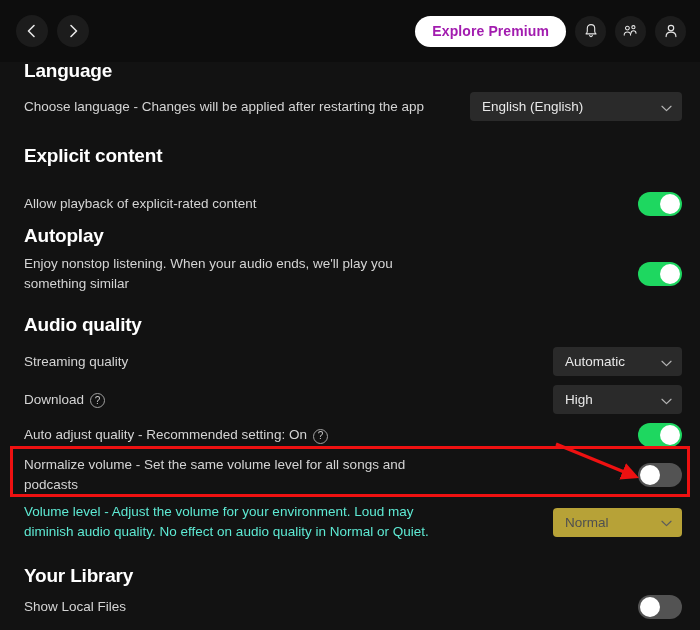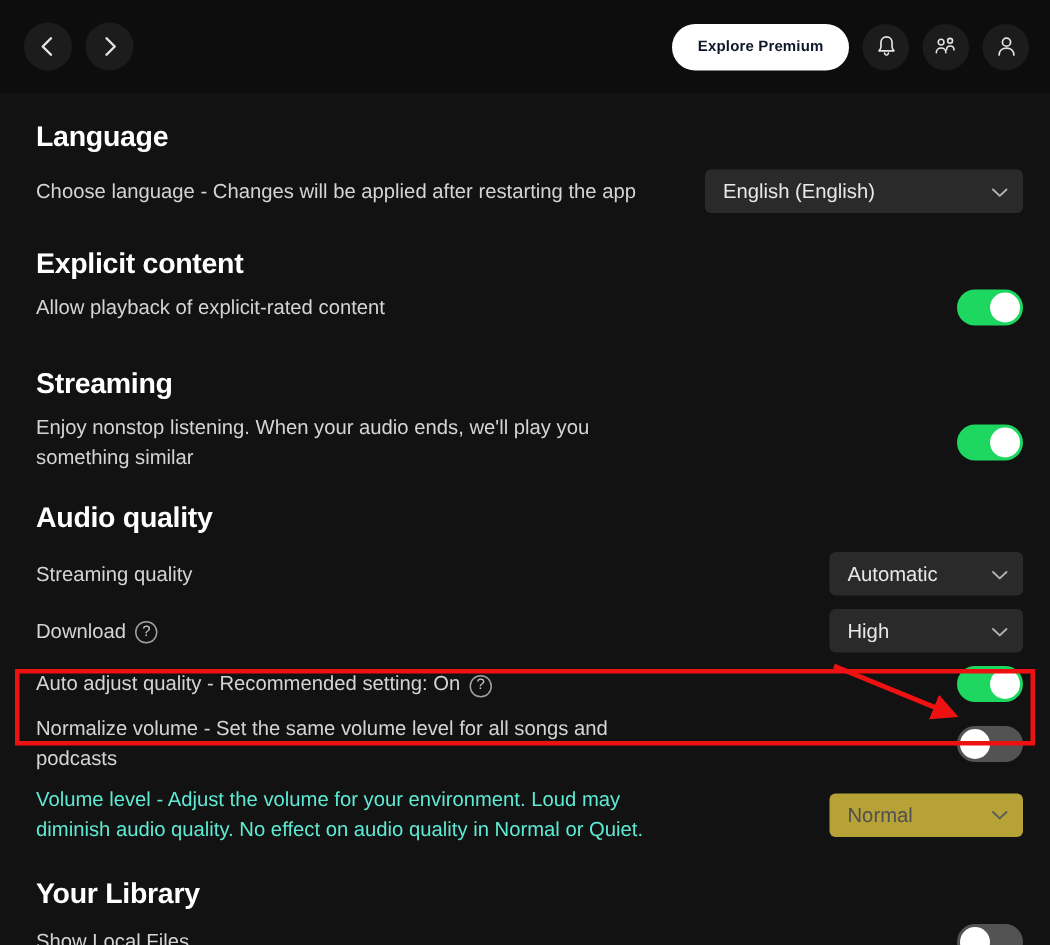--- a/index.html
+++ b/index.html
@@ -50,27 +50,27 @@
 
   .topbar-right {
     margin-left: auto;
     display: flex;
     align-items: center;
     gap: 9px;
   }
 
   .premium-btn {
     background: #ffffff;
-    color: #0f172a;
+    color: #a21caf;
     border: none;
     border-radius: 999px;
     height: 31px;
     padding: 0 17px;
     font-family: "Liberation Sans", sans-serif;
-    font-size: 10px;
+    font-size: 14px;
     font-weight: bold;
     letter-spacing: 0.1px;
     cursor: pointer;
     white-space: nowrap;
   }
 
   .icon-circle {
     width: 31px;
     height: 31px;
     border-radius: 50%;
@@ -211,21 +211,21 @@
     position: absolute;
     left: 10px;
     top: 446px;
     width: 680px;
     height: 51px;
     border: 3px solid #ee1111;
     box-sizing: border-box;
   }
 
   
-  .abs { position: absolute; margin-top: 21px; }
+  .abs { position: absolute; }
 </style>
 </head>
 <body>
 
 <div class="topbar">
   <div class="nav-buttons">
     <div class="circle-btn">
       <span>
         <svg width="16" height="16" viewBox="0 0 16 16" fill="none">
           <path d="M10 2.5 L4.5 8 L10 13.5" stroke="#e6e6e6" stroke-width="1.6" stroke-linecap="round" stroke-linejoin="round"></path>
@@ -289,28 +289,28 @@
       <span class="chevron">
         <svg width="11" height="7" viewBox="0 0 11 7" fill="none">
           <path d="M1 1.3 L5.5 5.6 L10 1.3" stroke="#b3b3b3" stroke-width="1.25" stroke-linecap="round" stroke-linejoin="round"></path>
         </svg>
       </span>
     </span>
   </div>
 
   <div class="abs section-title" style="left:24px; top:83px;">Explicit content</div>
 
-  <div class="abs row" style="left:24px; top:110px; width:658px;align-items:center;">
+  <div class="abs row" style="left:24px; top:130px; width:658px;align-items:center;">
     <span class="row-label">Allow playback of explicit-rated content</span>
     <span class="toggle on">
       <span class="knob"></span>
     </span>
   </div>
 
-  <div class="abs section-title" style="left:24px; top:163px;">Streaming</div>
+  <div class="abs section-title" style="left:24px; top:163px;">Autoplay</div>
 
   <div class="abs row" style="left:24px; top:192px; width:658px;gap:28px;">
     <span class="row-label multiline" style="max-width:380px;">Enjoy nonstop listening. When your audio ends, we'll play you something similar</span>
     <span class="toggle on">
       <span class="knob"></span>
     </span>
   </div>
 
   <div class="abs section-title" style="left:24px; top:252px;">Audio quality</div>
 

